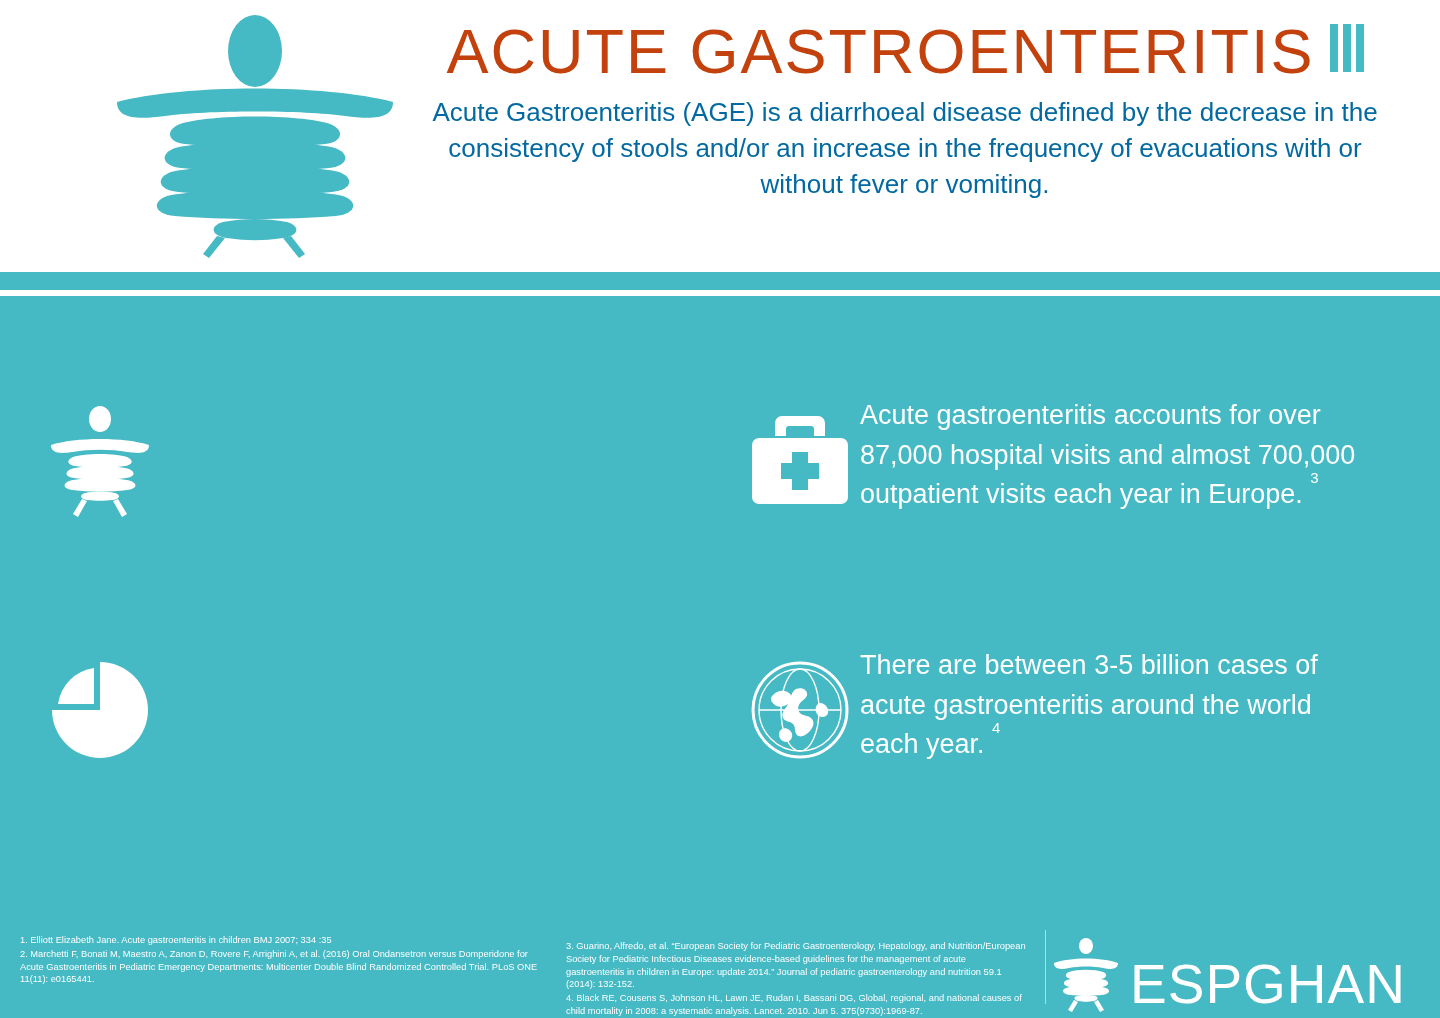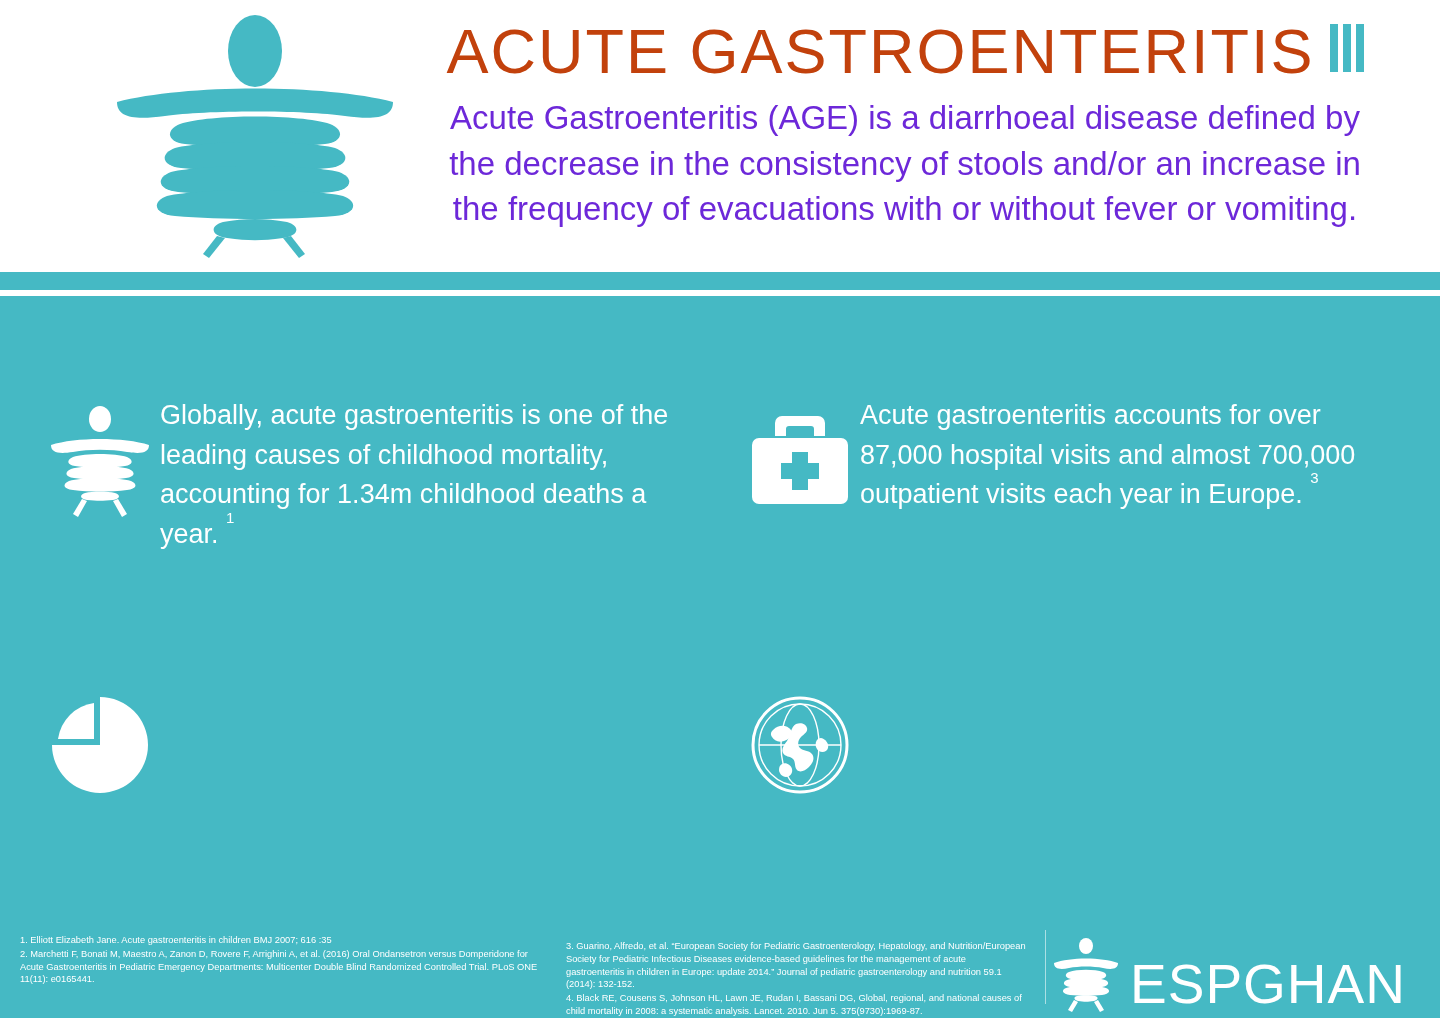--- a/index.html
+++ b/index.html
@@ -46,22 +46,22 @@
     position:relative;
     top:-6px;
   }
   .title-bars span{
     display:inline-block;
     width:8px;height:48px;
     background:#45b9c4;
     margin-left:5px;
   }
   .subtitle{
-    color:#6d28d9;
-    font-size:33px;
+    color:#0369a1;
+    font-size:26px;
     line-height:1.38;
     font-weight:400;
     margin:0;
     padding:0 32px;
   }
 
   
   .band{
     position:absolute;
     left:0;top:272px;
@@ -183,21 +183,20 @@
               <ellipse cx="55" cy="16" rx="11" ry="13" fill="#ffffff"></ellipse>
               <path d="M6 42 C30 34 80 34 104 42 C104 50 96 51 82 49 C66 46 44 46 28 49 C14 51 6 50 6 42 Z" fill="#ffffff"></path>
               <path d="M28 54 C40 50 70 50 82 54 C89 57 88 62 80 63 C66 65 44 65 30 63 C22 62 21 57 28 54 Z" fill="#ffffff"></path>
               <path d="M26 66 C38 62 72 62 84 66 C91 69 90 74 81 75 C66 77 44 77 29 75 C20 74 19 69 26 66 Z" fill="#ffffff"></path>
               <path d="M24 78 C37 74 73 74 86 78 C93 81 92 86 82 87 C66 89 44 89 28 87 C18 86 17 81 24 78 Z" fill="#ffffff"></path>
               <path d="M40 90 C48 88 62 88 70 90 C76 92 75 96 68 97 C58 98 52 98 42 97 C35 96 34 92 40 90 Z" fill="#ffffff"></path>
               <path d="M42 98 L33 114 L28 111 L37 96 Z" fill="#ffffff"></path>
               <path d="M68 98 L77 114 L82 111 L73 96 Z" fill="#ffffff"></path>
             </svg>
           </div>
-          <div class="fact-text"><span>Globally, acute gastroenteritis is one of the leading causes of childhood mortality, accounting for 1.34m childhood deaths a year.</span> <sup>1</sup></div>
         </div>
 
         <div class="fact right">
           <div class="fact-icon">
             <svg width="108" height="100" viewBox="0 0 108 100" xmlns="http://www.w3.org/2000/svg">
               <path d="M36 6 h36 a7 7 0 0 1 7 7 v13 h-11 v-7 a3 3 0 0 0 -3 -3 h-22 a3 3 0 0 0 -3 3 v7 h-11 v-13 a7 7 0 0 1 7 -7 z" fill="#ffffff"></path>
               <rect x="6" y="28" width="96" height="66" rx="7" fill="#ffffff"></rect>
               <rect x="46" y="42" width="16" height="38" fill="#45b9c4"></rect>
               <rect x="35" y="53" width="38" height="16" fill="#45b9c4"></rect>
             </svg>
@@ -224,31 +223,32 @@
               <circle cx="51" cy="51" r="47" fill="none" stroke="#ffffff" stroke-width="3"></circle>
               <circle cx="51" cy="51" r="41" fill="none" stroke="#ffffff" stroke-width="1.4"></circle>
               <ellipse cx="51" cy="51" rx="19" ry="41" fill="none" stroke="#ffffff" stroke-width="1.4"></ellipse>
               <line x1="10" y1="51" x2="92" y2="51" stroke="#ffffff" stroke-width="1.4"></line>
               <path d="M24 36 c6 -6 14 -5 18 0 c4 5 -2 9 -7 11 c-6 2 -10 -1 -12 -4 c-2 -3 -1 -5 1 -7 z" fill="#ffffff"></path>
               <path d="M47 30 c5 -2 10 0 11 4 c1 4 -3 6 -6 9 c-3 3 -4 8 -1 11 c3 3 9 2 12 6 c3 4 1 9 -3 13 c-4 4 -9 6 -12 3 c-3 -3 -1 -8 -4 -11 c-3 -3 -8 -2 -10 -6 c-2 -4 1 -8 4 -12 c3 -4 4 -15 9 -17 z" fill="#ffffff"></path>
               <path d="M72 44 c5 1 8 6 7 10 c-1 4 -6 5 -9 3 c-3 -2 -4 -6 -3 -9 c1 -3 3 -4 5 -4 z" fill="#ffffff"></path>
               <path d="M33 70 c4 -2 9 1 10 5 c1 4 -2 8 -6 8 c-4 0 -7 -4 -7 -7 c0 -3 1 -5 3 -6 z" fill="#ffffff"></path>
             </svg>
           </div>
+          <div class="fact-text"><span>There are between 3-5 billion cases of acute gastroenteritis around the world each year.</span> <sup>4</sup></div>
         </div>
 
       </div>
 
     </div>
   </div>
 
   <div class="footer">
 
     <div class="refs col1">
-      <p>1. Elliott Elizabeth Jane. Acute gastroenteritis in children BMJ 2007; 616 :35</p>
+      <p>1. Elliott Elizabeth Jane. Acute gastroenteritis in children BMJ 2007; 334 :35</p>
       <p>2. Marchetti F, Bonati M, Maestro A, Zanon D, Rovere F, Arrighini A, et al. (2016) Oral Ondansetron versus Domperidone for Acute Gastroenteritis in Pediatric Emergency Departments: Multicenter Double Blind Randomized Controlled Trial. PLoS ONE 11(11): e0165441.</p>
     </div>
 
     <div class="refs col2">
       <p>3.  Guarino, Alfredo, et al. “European Society for Pediatric Gastroenterology, Hepatology, and Nutrition/European Society for Pediatric Infectious Diseases evidence-based guidelines for the management of acute gastroenteritis in children in Europe: update 2014.” Journal of pediatric gastroenterology and nutrition 59.1 (2014): 132-152.</p>
       <p>4. Black RE, Cousens S, Johnson HL, Lawn JE, Rudan I, Bassani DG, Global, regional, and national causes of child mortality in 2008: a systematic analysis. Lancet. 2010. Jun 5. 375(9730):1969-87.</p>
     </div>
 
     <div class="logo-divider"></div>
 

